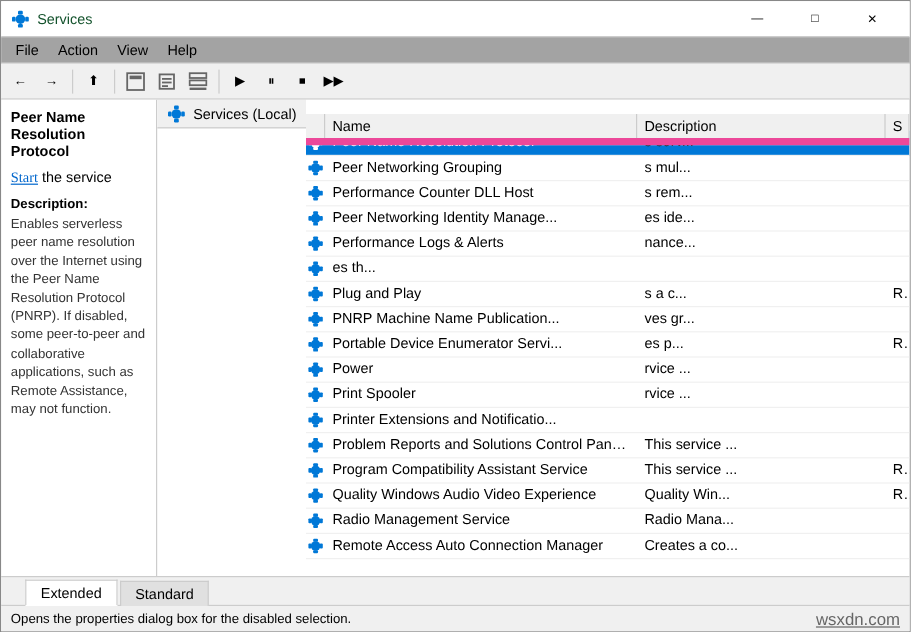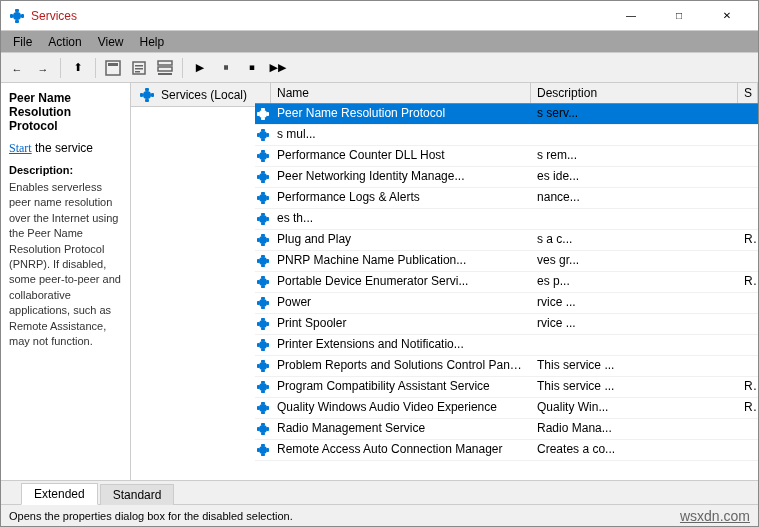--- a/index.html
+++ b/index.html
@@ -22,21 +22,21 @@
       height: 30px;
       padding: 0 8px;
     }
     .title-bar-left {
       display: flex;
       align-items: center;
       gap: 6px;
     }
     .title-text {
       font-size: 12px;
-      color: #b91c1c;
+      color: #14532d;
     }
     .title-controls {
       display: flex;
       gap: 2px;
     }
     .title-btn {
       width: 46px;
       height: 30px;
       border: none;
       background: transparent;
@@ -152,23 +152,23 @@
     .services-table {
       flex: 1;
       overflow-y: auto;
       overflow-x: hidden;
       background: #fff;
     }
     .table-header {
       display: grid;
       grid-template-columns: 16px 260px 1fr 20px;
       background: #f0f0f0;
-      border-bottom: 1px solid #ec4899;
+      border-bottom: 6px solid #ec4899;
       position: sticky;
-      top: 0;
+      top: 12px;
       z-index: 5;
     }
     .table-header-cell {
       padding: 3px 6px;
       font-size: 12px;
       border-right: 1px solid #ccc;
       cursor: pointer;
     }
 
     .table-row {
@@ -366,20 +366,21 @@
             <div class="table-row">
               <div class="row-icon">
                 <svg width="14" height="14" viewBox="0 0 14 14">
                   <circle cx="7" cy="7" r="4" fill="#0078d7"></circle>
                   <rect x="5" y="1" width="4" height="2.5" rx="0.8" fill="#0078d7"></rect>
                   <rect x="5" y="10.5" width="4" height="2.5" rx="0.8" fill="#0078d7"></rect>
                   <rect x="1" y="5" width="2.5" height="4" rx="0.8" fill="#0078d7"></rect>
                   <rect x="10.5" y="5" width="2.5" height="4" rx="0.8" fill="#0078d7"></rect>
                 </svg>
               </div>
+              <div class="row-cell">Peer Networking Grouping</div>
               <div class="row-cell">s mul...</div>
               <div class="row-cell"></div>
             </div>
             <div class="table-row">
               <div class="row-icon">
                 <svg width="14" height="14" viewBox="0 0 14 14">
                   <circle cx="7" cy="7" r="4" fill="#0078d7"></circle>
                   <rect x="5" y="1" width="4" height="2.5" rx="0.8" fill="#0078d7"></rect>
                   <rect x="5" y="10.5" width="4" height="2.5" rx="0.8" fill="#0078d7"></rect>
                   <rect x="1" y="5" width="2.5" height="4" rx="0.8" fill="#0078d7"></rect>

